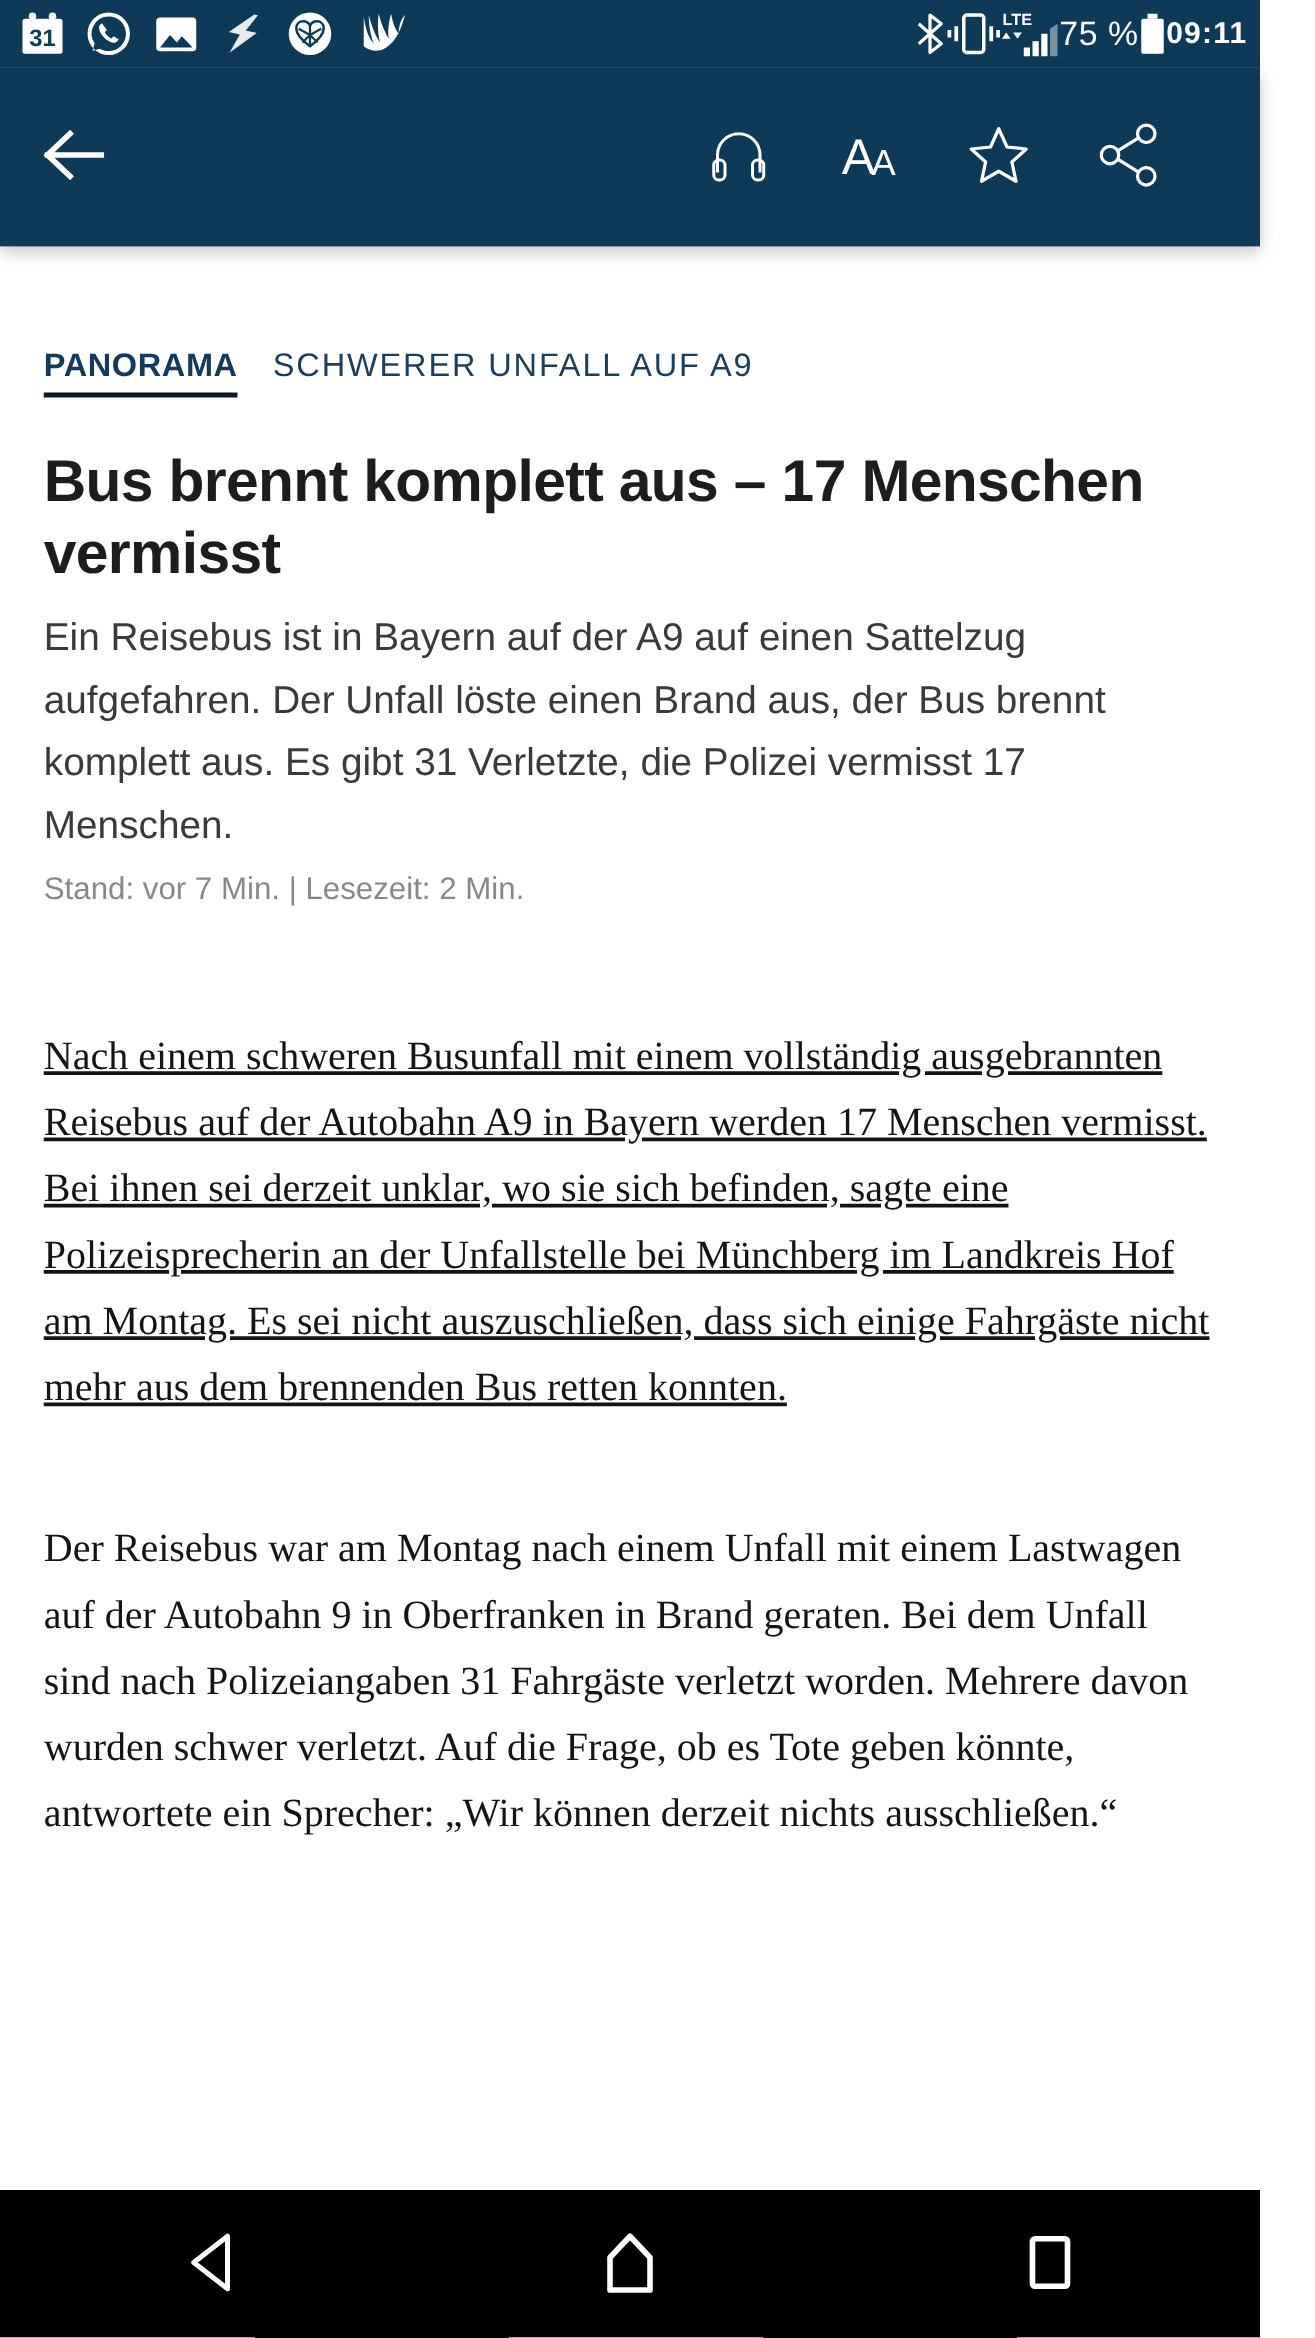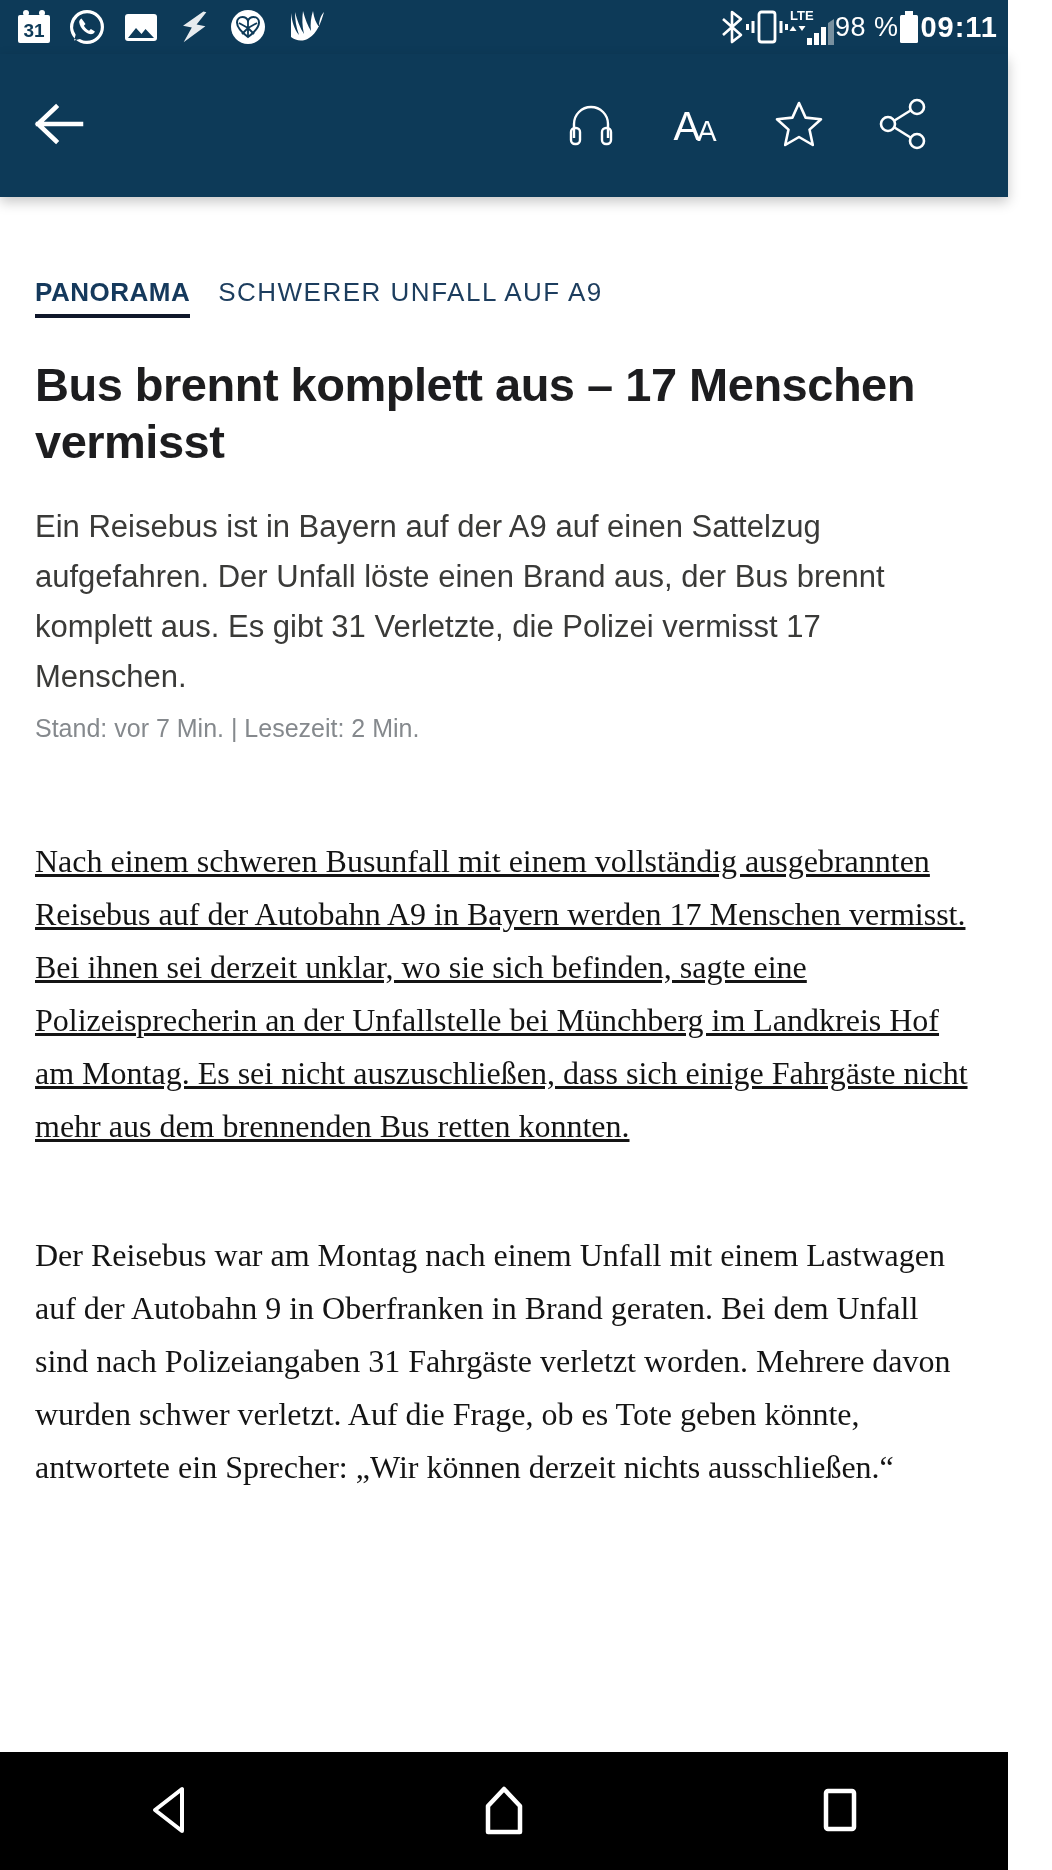--- a/index.html
+++ b/index.html
@@ -28,21 +28,21 @@
   .status-left { display: flex; align-items: center; gap: 15px; }
   .status-right { display: flex; align-items: center; }
   .status-left svg, .status-right svg { display: block; }
   .status-text {
     color: #ffffff;
     font-size: 27px;
     letter-spacing: 0.5px;
   }
   .status-time {
     color: #ffffff;
-    font-size: 29px;
+    font-size: 24px;
     font-weight: bold;
     letter-spacing: 1px;
   }
   .lte-wrap { display: flex; align-items: flex-end; }
 
   
   .toolbar {
     height: 143px;
     background: #0d3a58;
     display: flex;
@@ -104,21 +104,21 @@
   .headline {
     margin-top: 38px;
     font-size: 47px;
     line-height: 57px;
     font-weight: 800;
     letter-spacing: -0.5px;
     color: #1d1d1f;
     font-family: "Liberation Sans", sans-serif;
   }
   .lead {
-    margin-top: 32px;
+    margin-top: 15px;
     font-size: 31px;
     line-height: 50px;
     font-weight: 300;
     color: #3a3a38;
   }
   .meta {
     margin-top: 12px;
     font-size: 25px;
     font-weight: 300;
     color: #85898d;
@@ -214,21 +214,21 @@
         <svg width="46" height="38" viewBox="0 0 46 38">
           <text x="1" y="12" font-family="Liberation Sans, sans-serif" font-size="13" font-weight="bold" fill="#ffffff">LTE</text>
           <path d="M4 18 l3.5 5 h-7 z" fill="#ffffff"></path>
           <path d="M13 23 l-3.5-5 h7 z" fill="#ffffff"></path>
           <rect x="18" y="30" width="5" height="7" fill="#ffffff"></rect>
           <rect x="25" y="25" width="5" height="12" fill="#ffffff"></rect>
           <rect x="32" y="19" width="5" height="18" fill="#ffffff"></rect>
           <path d="M39 37 v-22 l6 -4 v26 z" fill="#78909f"></path>
         </svg>
       </span>
-      <span class="status-text">98 %</span>
+      <span class="status-text">75 %</span>
       <span>
         <svg width="22" height="36" viewBox="0 0 22 36">
           <rect x="7" y="2" width="8" height="4" fill="#ffffff"></rect>
           <rect x="2" y="6" width="18" height="28" rx="1.5" fill="#ffffff"></rect>
         </svg>
       </span>
       <span class="status-time">09:11</span>
     </div>
   </div>
 

